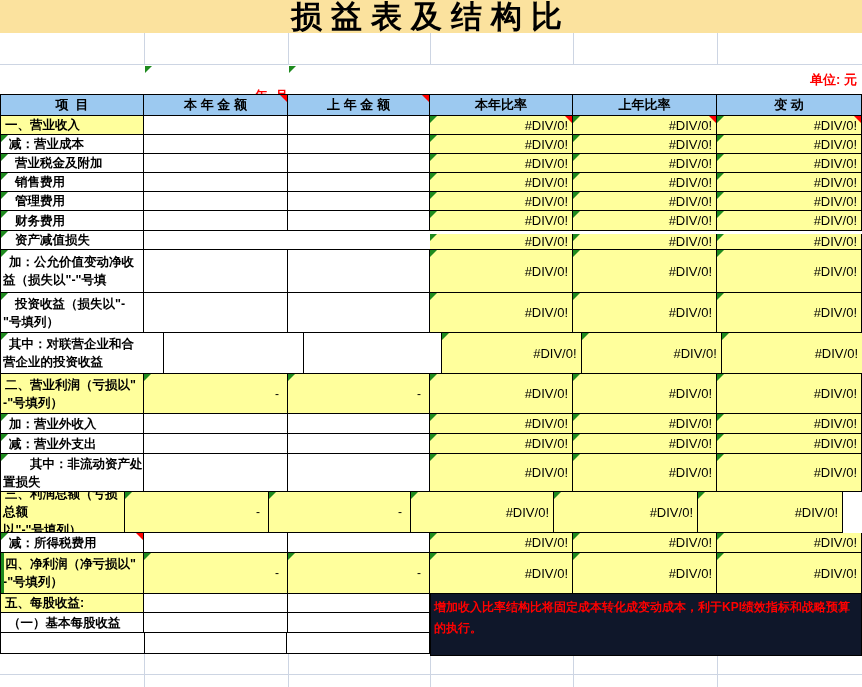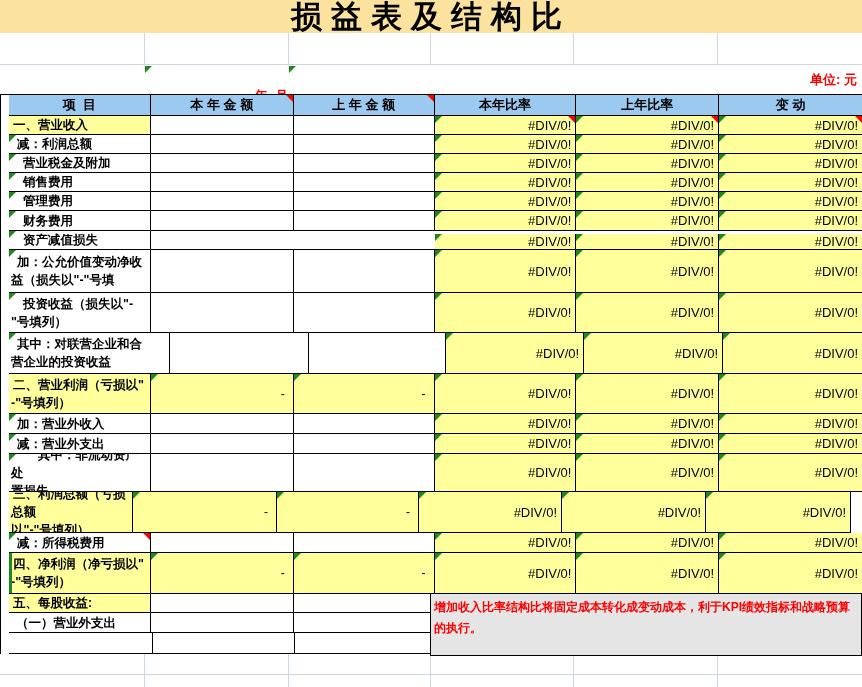--- a/index.html
+++ b/index.html
@@ -20,41 +20,41 @@
   
   .info-row{position:absolute;left:0;top:65px;width:862px;height:29px;}
   .ym{position:absolute;left:144px;top:16px;width:144px;height:29px;display:flex;align-items:center;
       justify-content:flex-end;color:#FF0000;font-weight:bold;font-size:13px;white-space:pre;}
   .unit{position:absolute;right:5px;top:0;height:29px;display:flex;align-items:center;
         color:#FF0000;font-weight:bold;font-size:13px;white-space:pre;}
 
   
   .tbl{position:absolute;left:0;top:94px;width:862px;border-top:1px solid #000;border-left:1px solid #000;
        z-index:1;}
-  .r{display:flex;padding-left:8px;}
+  .r{display:flex;}
   .c{position:relative;box-sizing:border-box;border-right:1px solid #000;border-bottom:1px solid #000;
      display:flex;align-items:center;overflow:hidden;background:#fff;}
   .hc{background:#9CC9F0;justify-content:center;font-size:13px;font-weight:bold;height:21px;}
   .hc span{white-space:pre;}
   .lab{justify-content:flex-start;padding-left:2px;font-size:12.5px;font-weight:bold;}
   .lt{white-space:pre-wrap;line-height:18px;display:block;width:100%;}
   .amt{justify-content:flex-end;padding-right:8px;font-size:12px;}
   .rat{justify-content:flex-end;padding-right:4px;font-size:13px;}
   .yel{background:#FFFF9C;}
 
   
   .m{position:absolute;width:0;height:0;pointer-events:none;}
   .tl-green{left:0;top:0;border-top:7px solid #1E8A1E;border-right:7px solid transparent;}
   .tr-red{right:0;top:0;border-top:7px solid #FF0000;border-left:7px solid transparent;}
   .lf-green{left:0;top:0;bottom:0;width:3px;height:auto;background:#1E8A1E;border:none;}
   .tl-sm{position:absolute;width:0;height:0;border-top:7px solid #1E8A1E;border-right:7px solid transparent;}
 
   
   .note-box{position:absolute;left:430px;top:593px;width:432px;height:63px;box-sizing:border-box;
-            background:#e5e5e5;border:1px solid #000;z-index:5;color:#FF0000;font-weight:bold;
+            background:#0f172a;border:1px solid #000;z-index:5;color:#FF0000;font-weight:bold;
             font-size:12px;line-height:21px;padding:3px 1px 0 3px;}
 </style>
 </head>
 <body>
 
 <div class="sheet">
 
   <div class="title-band">
     <span>损益表及结构比</span>
   </div>
@@ -107,21 +107,21 @@
           <span class="lt" style="text-indent: 2px;">一、营业收入</span>
         </div>
         <div class="c amt" style="width: 144px;"></div>
         <div class="c amt" style="width: 142px;"></div>
         <div class="c rat yel" style="width: 143px;">#DIV/0!<span class="m tl-green"></span><span class="m tr-red"></span></div>
         <div class="c rat yel" style="width: 144px;">#DIV/0!<span class="m tl-green"></span><span class="m tr-red"></span></div>
         <div class="c rat yel" style="width: 145px;">#DIV/0!<span class="m tl-green"></span><span class="m tr-red"></span></div>
       </div>
       <div class="r" style="height: 19px;">
         <div class="c lab" style="width: 143px; height: 19px;">
-          <span class="lt" style="text-indent: 6px;">减：利润总额</span>
+          <span class="lt" style="text-indent: 6px;">减：营业成本</span>
           <span class="m tl-green"></span>
         </div>
         <div class="c amt" style="width: 144px;"></div>
         <div class="c amt" style="width: 142px;"></div>
         <div class="c rat yel" style="width: 143px;">#DIV/0!<span class="m tl-green"></span></div>
         <div class="c rat yel" style="width: 144px;">#DIV/0!<span class="m tl-green"></span></div>
         <div class="c rat yel" style="width: 145px;">#DIV/0!<span class="m tl-green"></span></div>
       </div>
       <div class="r" style="height: 19px;">
         <div class="c lab" style="width: 143px; height: 19px;">
@@ -299,21 +299,21 @@
           <span class="lt" style="text-indent: 2px;">五、每股收益:</span>
         </div>
         <div class="c amt" style="width: 144px;"></div>
         <div class="c amt" style="width: 142px;"></div>
         <div class="c amt" style="width: 143px;"></div>
         <div class="c amt" style="width: 144px;"></div>
         <div class="c amt" style="width: 145px;"></div>
       </div>
       <div class="r" style="height: 20px;">
         <div class="c lab" style="width: 143px; height: 20px;">
-          <span class="lt" style="text-indent: 5px;">（一）营业外支出</span>
+          <span class="lt" style="text-indent: 5px;">（一）基本每股收益</span>
         </div>
         <div class="c amt" style="width: 144px;"></div>
         <div class="c amt" style="width: 142px;"></div>
         <div class="c amt" style="width: 143px;"></div>
         <div class="c amt" style="width: 144px;"></div>
         <div class="c amt" style="width: 145px;"></div>
       </div>
       <div class="r" style="height: 21px;">
         <div class="c amt" style="width: 144px;"></div>
         <div class="c amt" style="width: 142px;"></div>

